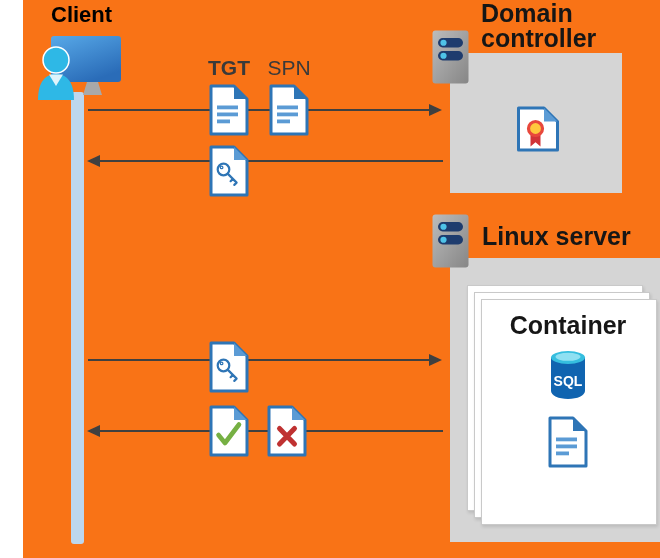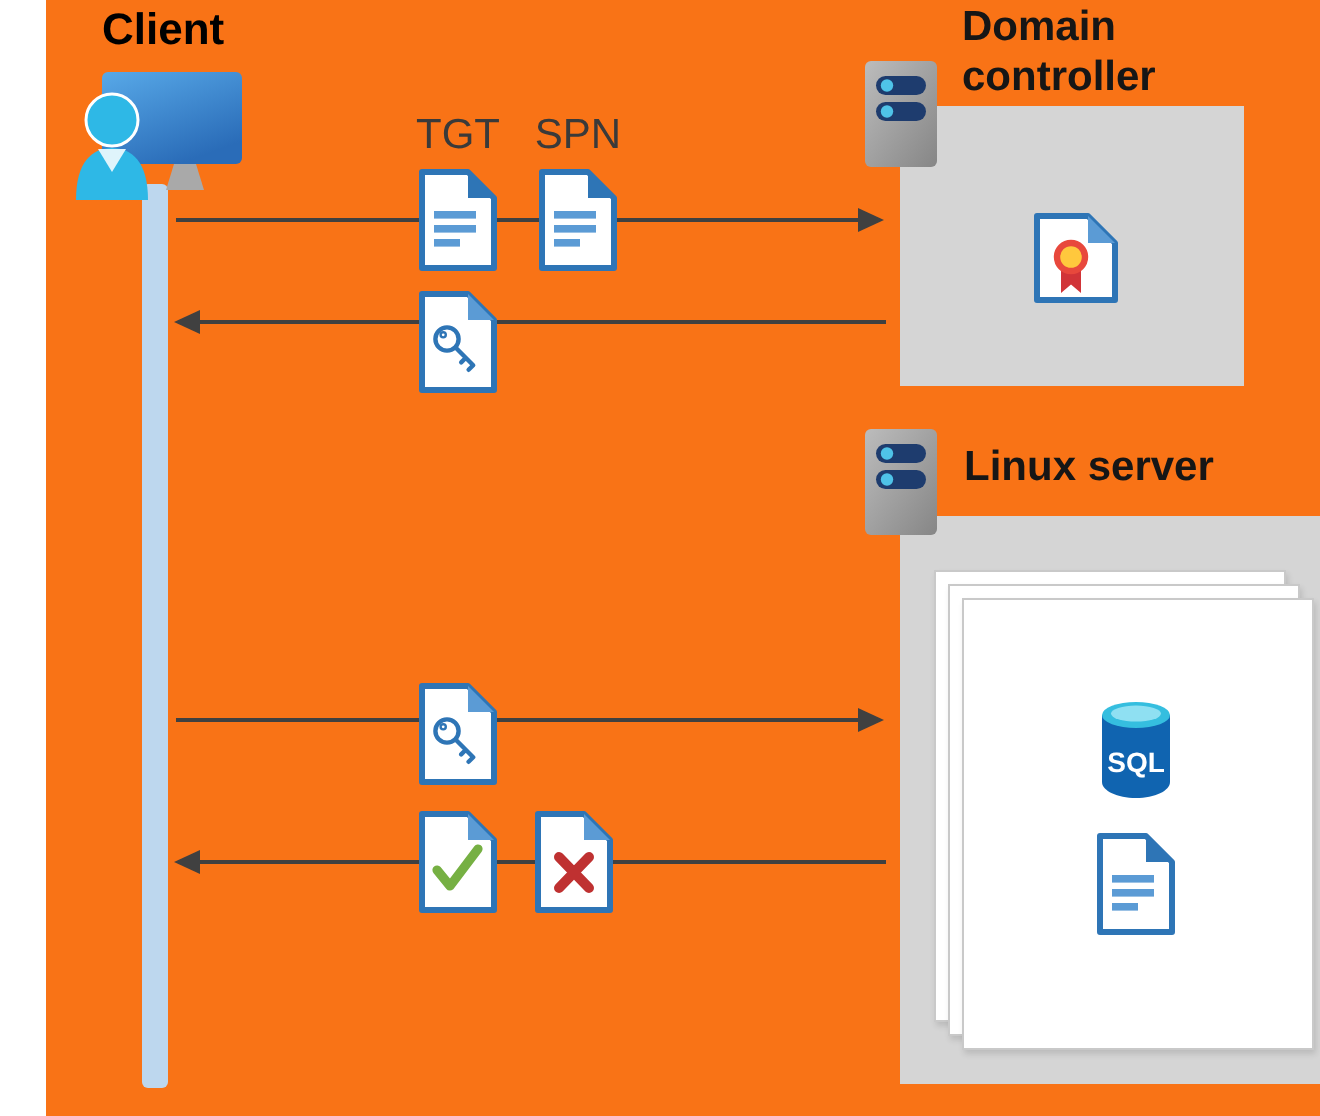--- a/index.html
+++ b/index.html
@@ -1,19 +1,19 @@
 <!DOCTYPE html>
 <html><head>
 <meta charset="utf-8">
 <style>
   html,body{margin:0;padding:0;background:#ffffff;}
   body{font-family:"Liberation Sans",sans-serif;}
   #canvas{position:relative;width:660px;height:558px;background:#f97316;overflow:hidden;margin-left:23px;}
   .abs{position:absolute;}
-  .title{font-weight:bold;color:#161616;font-size:21px;}
+  .title{font-weight:bold;color:#161616;font-size:25px;}
   .label{color:#3A3A3A;font-size:21px;}
   .center{text-align:center;}
   .box{background:#D5D5D5;}
   .page{background:#ffffff;border:1px solid #C9C9C9;box-shadow:1px 2px 3px rgba(0,0,0,0.12);}
   .hline{height:2px;background:#404040;}
   .head-right{width:0;height:0;border-top:6px solid transparent;border-bottom:6px solid transparent;border-left:13px solid #404040;}
   .head-left{width:0;height:0;border-top:6px solid transparent;border-bottom:6px solid transparent;border-right:13px solid #404040;}
   .lane{background:#BDD7EE;border-radius:3px;}
 </style>
 </head>
@@ -99,20 +99,21 @@
 
   <div class="abs box" style="left:427px;top:258px;width:225px;height:284px;"></div>
   <svg class="abs" style="left:409px;top:214px;" width="37" height="54">
       <use href="#sym-server"></use>
     </svg>
   <div class="abs title" style="left:459px;top:222px;">Linux server</div>
 
   <div class="abs page" style="left:444px;top:285px;width:174px;height:224px;"></div>
   <div class="abs page" style="left:451px;top:292px;width:174px;height:224px;"></div>
   <div class="abs page" style="left:458px;top:299px;width:174px;height:224px;"></div>
+  <div class="abs title center" style="left:458px;top:311px;width:174px;">Container</div>
 
   <svg class="abs" style="left:526px;top:350px;" width="38" height="50" viewBox="0 0 38 50">
     <path d="M2 7.5 V41 C2 45.4 9.6 49 19 49 C28.4 49 36 45.4 36 41 V7.5 Z" fill="#1064B0"></path>
     <ellipse cx="19" cy="7.5" rx="17" ry="6.5" fill="#35BEDF"></ellipse>
     <ellipse cx="19" cy="6.8" rx="12.5" ry="4" fill="#8FE0F2"></ellipse>
     <text x="19" y="36" text-anchor="middle" font-size="14" font-weight="bold" fill="#ffffff" font-family="Liberation Sans, sans-serif">SQL</text>
   </svg>
 
   <svg class="abs" style="left:523px;top:416px;" width="44" height="52">
       <use href="#sym-doc-text"></use>
@@ -123,21 +124,21 @@
 
   <div class="abs hline" style="left:76px;top:160px;width:344px;"></div>
   <div class="abs head-left" style="left:64px;top:155px;"></div>
 
   <div class="abs hline" style="left:65px;top:359px;width:342px;"></div>
   <div class="abs head-right" style="left:406px;top:354px;"></div>
 
   <div class="abs hline" style="left:76px;top:430px;width:344px;"></div>
   <div class="abs head-left" style="left:64px;top:425px;"></div>
 
-  <div class="abs label center" style="left:181px;top:56px;width:50px;">TGT</div>
+  <div class="abs label center" style="left:181px;top:56px;width:50px;font-weight:bold;">TGT</div>
   <div class="abs label center" style="left:241px;top:56px;width:50px;">SPN</div>
 
   <svg class="abs" style="left:185px;top:84px;" width="42" height="52">
       <use href="#sym-doc-text"></use>
     </svg>
   <svg class="abs" style="left:245px;top:84px;" width="42" height="52">
       <use href="#sym-doc-text"></use>
     </svg>
 
   <svg class="abs" style="left:185px;top:145px;" width="42" height="52">

